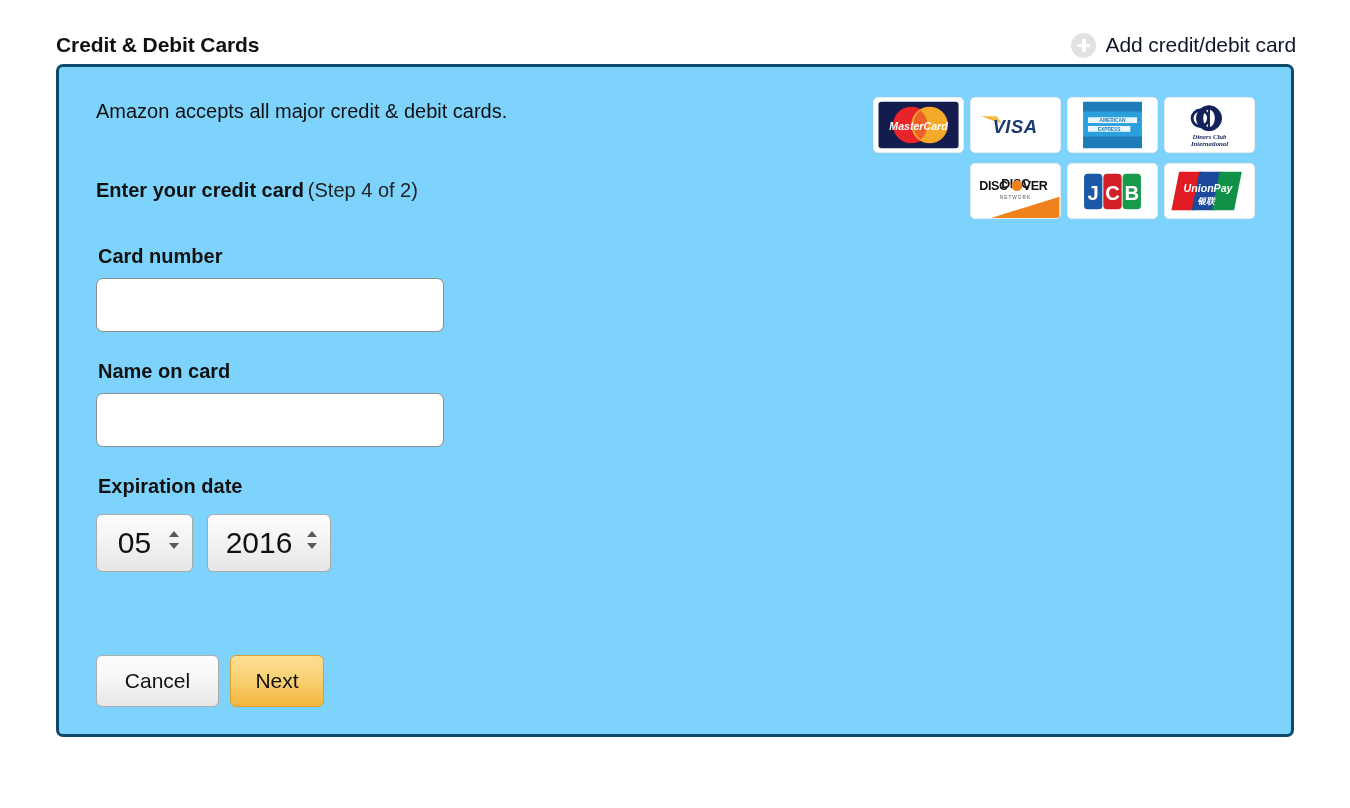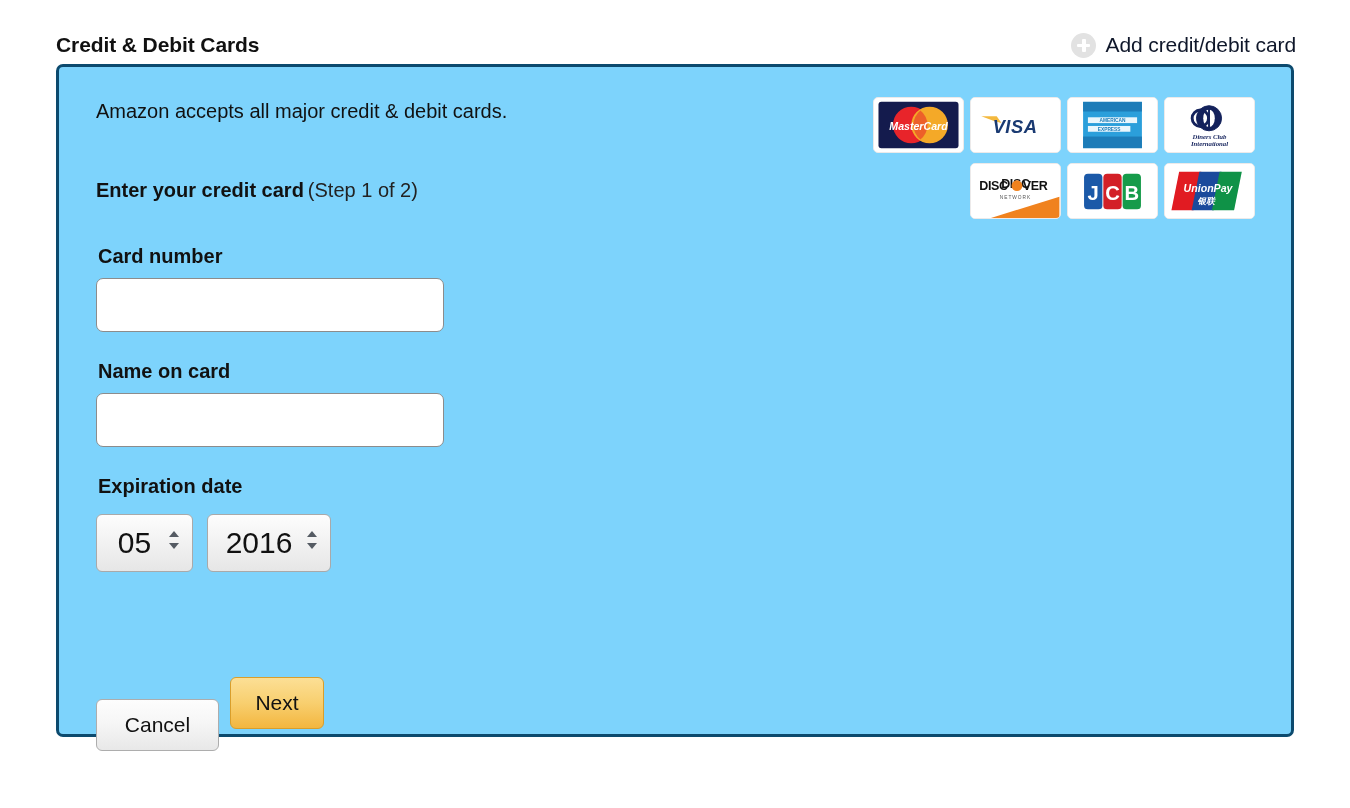--- a/index.html
+++ b/index.html
@@ -217,21 +217,20 @@
     cursor: pointer;
     padding: 0 18px;
     display: inline-flex;
     align-items: center;
     justify-content: center;
   }
   .btn-cancel {
     border: 1px solid #adadad;
     background: linear-gradient(to bottom, #fdfdfd 0%, #f6f6f6 45%, #e8e8e8 100%);
     min-width: 123px;
-    margin-top: 44px;
   }
   .btn-next {
     border: 1px solid #d99e2b;
     background: linear-gradient(to bottom, #fcdf95 0%, #f8cf6f 50%, #f3b63f 100%);
     min-width: 94px;
   }
 
   
   .logos {
     position: absolute;
@@ -270,21 +269,21 @@
       <span class="plus-icon"></span>
       <span class="add-card-text">Add credit/debit card</span>
     </div>
   </div>
 
   <div class="panel">
 
     <div class="intro-text">Amazon accepts all major credit &amp; debit cards.</div>
 
     <div class="step-line">
-      <span class="strong">Enter your credit card</span><span class="step-count">(Step 1 of 2)</span>
+      <span class="strong">Enter your credit card</span><span class="step-count">(Step 4 of 2)</span>
     </div>
 
     <div class="form-area">
 
       <div class="field-group">
         <div class="field-label">Card number</div>
         <input class="text-input" type="text" placeholder="" style="">
       </div>
 
       <div class="field-group">

